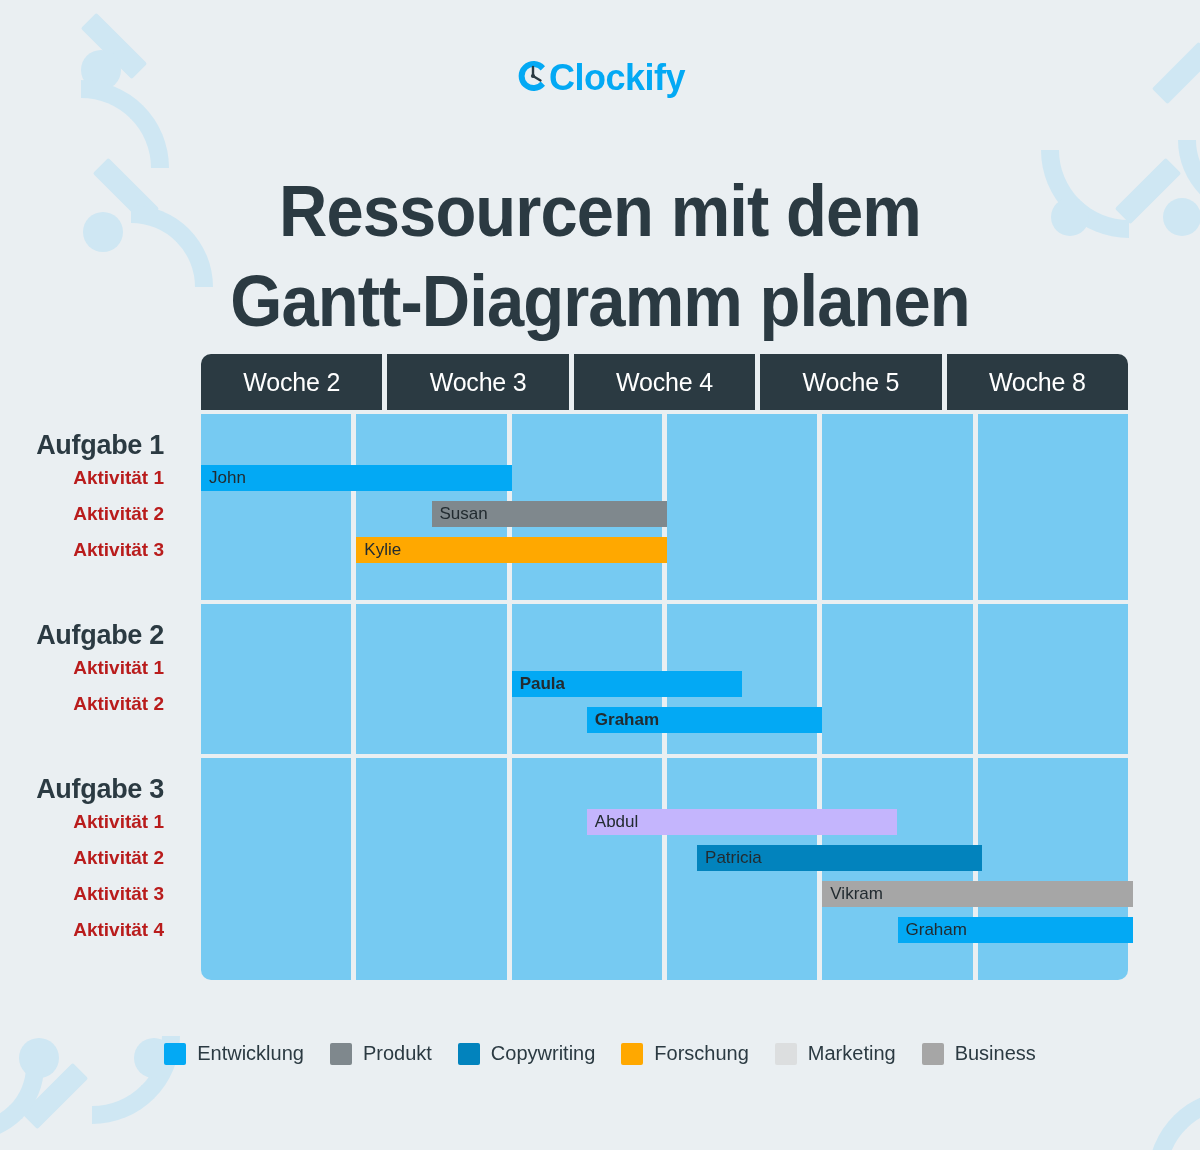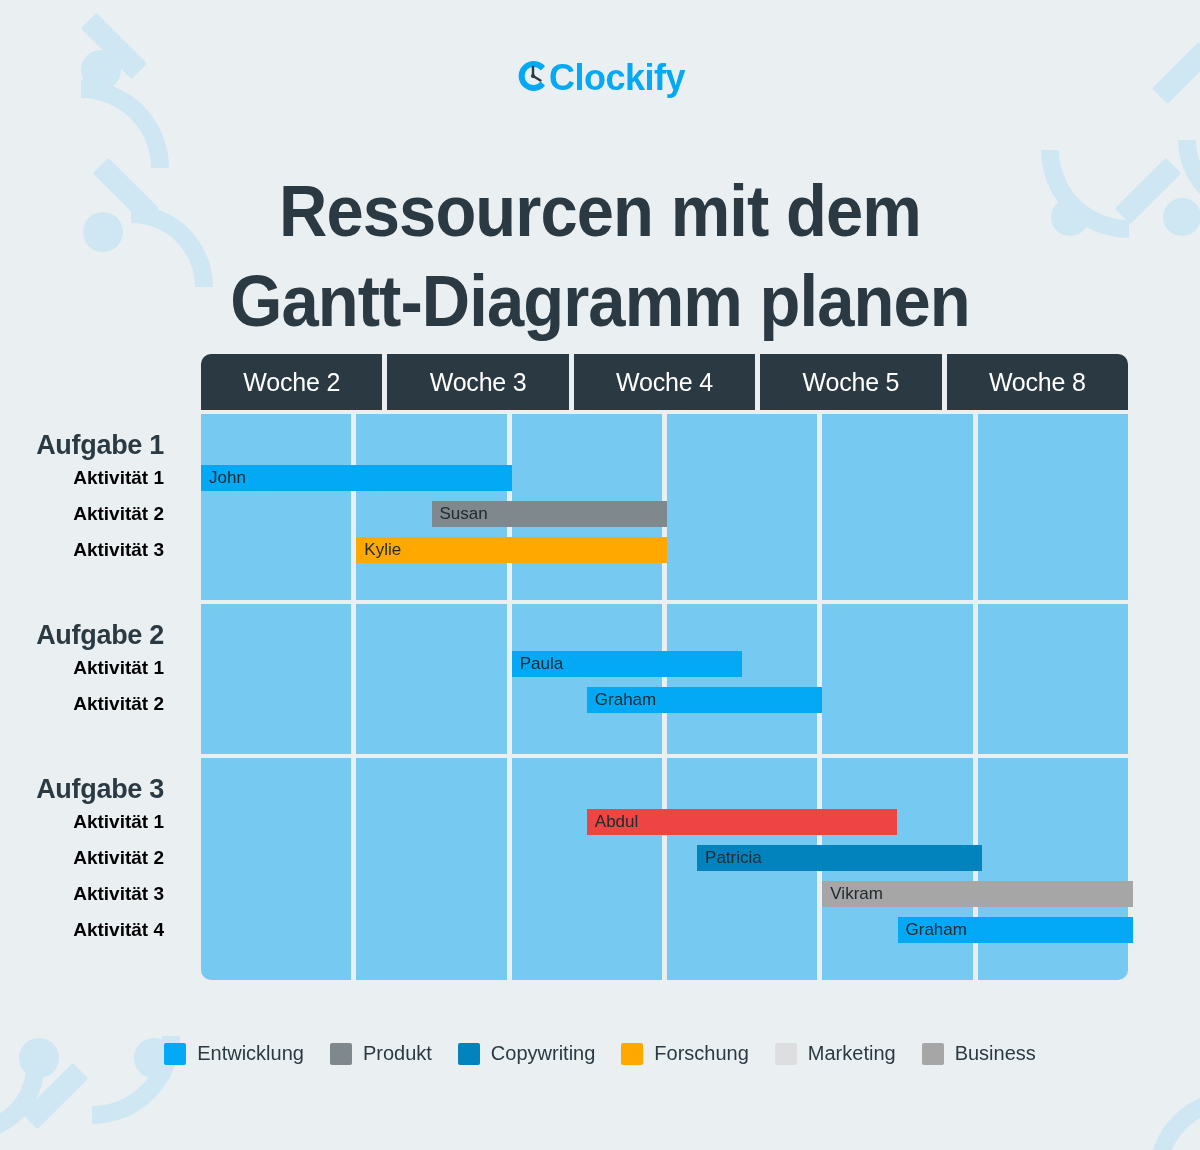--- a/index.html
+++ b/index.html
@@ -155,21 +155,21 @@
     right: 17px;
     color: #2b3a42;
     font-size: 27px;
     font-weight: bold;
     white-space: nowrap;
     letter-spacing: -0.3px;
   }
   .side-act {
     position: absolute;
     right: 17px;
-    color: #000000;
+    color: #b91c1c;
     font-size: 19px;
     font-weight: bold;
     white-space: nowrap;
     transform: translateY(-50%);
   }
 
   
   .legend {
     position: absolute;
     left: 0;
@@ -315,21 +315,21 @@
         </div>
         <div class="task-block" style="height: 150px;">
           <div class="block-cols">
             <div class="block-col"></div>
             <div class="block-col"></div>
             <div class="block-col"></div>
             <div class="block-col"></div>
             <div class="block-col"></div>
             <div class="block-col"></div>
           </div>
-          <div class="rows" style="position: absolute; left: 0px; right: 0px; top: 42px;">
+          <div class="rows" style="position: absolute; left: 0px; right: 0px; top: 62px; font-weight: bold;">
             <div class="grow" style="height: 36px;">
               <div class="bar" style="left: 310.667px; width: 230.5px; background: rgb(3, 169, 244);">
                 <span>Paula</span>
               </div>
             </div>
             <div class="grow" style="height: 36px;">
               <div class="bar" style="left: 385.833px; width: 235.5px; background: rgb(3, 169, 244);">
                 <span>Graham</span>
               </div>
             </div>
@@ -339,21 +339,21 @@
           <div class="block-cols">
             <div class="block-col"></div>
             <div class="block-col"></div>
             <div class="block-col"></div>
             <div class="block-col"></div>
             <div class="block-col"></div>
             <div class="block-col"></div>
           </div>
           <div class="rows" style="position: absolute; left: 0px; right: 0px; top: 46px;">
             <div class="grow" style="height: 36px;">
-              <div class="bar" style="left: 385.833px; width: 310.667px; background: #ef4444;">
+              <div class="bar" style="left: 385.833px; width: 310.667px; background: #c4b5fd;">
                 <span>Abdul</span>
               </div>
             </div>
             <div class="grow" style="height: 36px;">
               <div class="bar" style="left: 496.067px; width: 285px; background: rgb(2, 131, 189);">
                 <span>Patricia</span>
               </div>
             </div>
             <div class="grow" style="height: 36px;">
               <div class="bar" style="left: 621.333px; width: 310.667px; background: rgb(166, 166, 166);">

